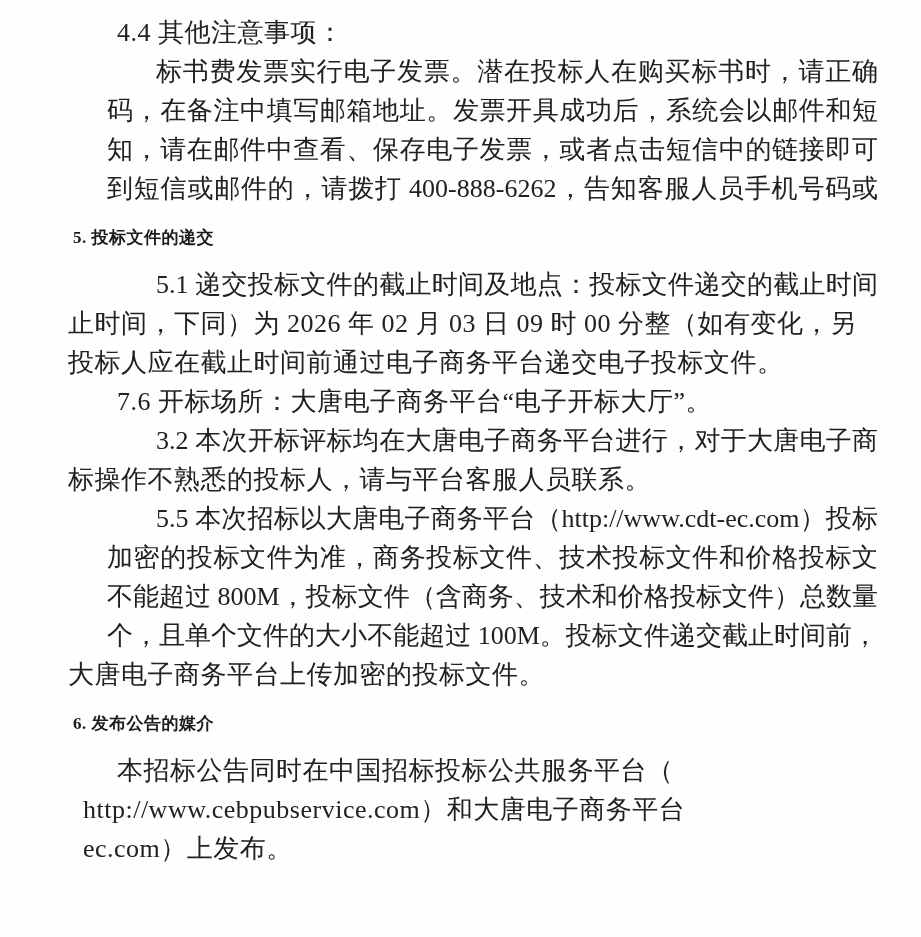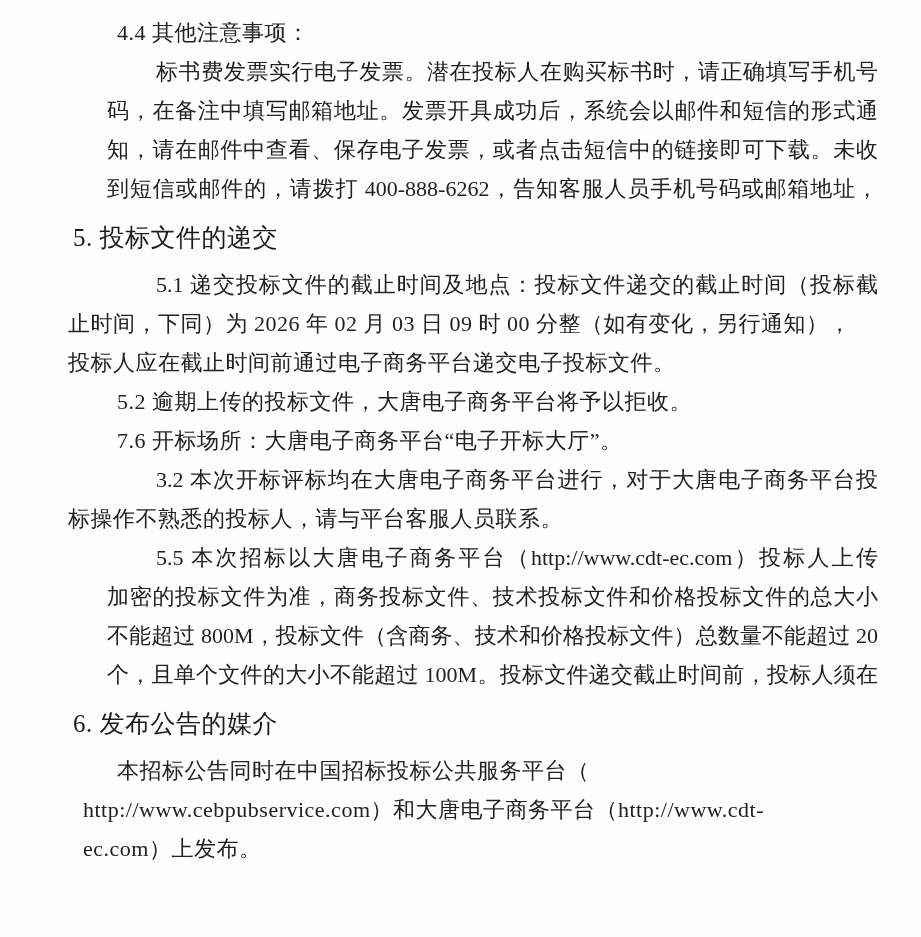--- a/index.html
+++ b/index.html
@@ -15,42 +15,42 @@
   }
   .doc-page {
     width: 921px;
     height: 937px;
     background: #fefefe;
     box-sizing: border-box;
     padding: 13px 43px 0 68px;
     color: #212121;
   }
   .text-line {
-    font-size: 22px;
+    font-size: 26px;
     line-height: 39px;
     height: 39px;
     letter-spacing: 0.5px;
     white-space: normal;
     overflow: hidden;
   }
   .text-line.justify {
     text-align: justify;
     text-align-last: justify;
     letter-spacing: 0px;
     margin-left: 39px;
   }
   .text-line.indent {
     text-indent: 49px;
   }
   .text-line.offset {
     padding-left: 15px;
   }
   .section-heading {
-    font-size: 25px;
-    font-weight: normal;
+    font-size: 17px;
+    font-weight: bold;
     line-height: 39px;
     height: 39px;
     margin: 10px 0 8px 0;
     padding-left: 5px;
     letter-spacing: 0.5px;
     color: #1b1b1b;
   }
 </style>
 </head>
 <body>
@@ -59,26 +59,26 @@
   <div>
       <div class="text-line indent">4.4 其他注意事项：</div>
       <div class="text-line indent justify">标书费发票实行电子发票。潜在投标人在购买标书时，请正确填写手机号</div>
       <div class="text-line justify">码，在备注中填写邮箱地址。发票开具成功后，系统会以邮件和短信的形式通</div>
       <div class="text-line justify">知，请在邮件中查看、保存电子发票，或者点击短信中的链接即可下载。未收</div>
       <div class="text-line justify">到短信或邮件的，请拨打 400-888-6262，告知客服人员手机号码或邮箱地址，</div>
       <div class="section-heading">5. 投标文件的递交</div>
       <div class="text-line indent justify">5.1 递交投标文件的截止时间及地点：投标文件递交的截止时间（投标截</div>
       <div class="text-line">止时间，下同）为 2026 年 02 月 03 日 09 时 00 分整（如有变化，另行通知），</div>
       <div class="text-line">投标人应在截止时间前通过电子商务平台递交电子投标文件。</div>
-      <div class="text-line indent">5.2 逾期上传的投标文件，大唐电子商务平台将予以拒收。</div>
       <div class="text-line indent">7.6 开标场所：大唐电子商务平台“电子开标大厅”。</div>
       <div class="text-line indent justify">3.2 本次开标评标均在大唐电子商务平台进行，对于大唐电子商务平台投</div>
       <div class="text-line">标操作不熟悉的投标人，请与平台客服人员联系。</div>
       <div class="text-line indent justify">5.5 本次招标以大唐电子商务平台（http://www.cdt-ec.com）投标人上传</div>
       <div class="text-line justify">加密的投标文件为准，商务投标文件、技术投标文件和价格投标文件的总大小</div>
       <div class="text-line justify">不能超过 800M，投标文件（含商务、技术和价格投标文件）总数量不能超过 20</div>
       <div class="text-line justify">个，且单个文件的大小不能超过 100M。投标文件递交截止时间前，投标人须在</div>
+      <div class="text-line">大唐电子商务平台上传加密的投标文件。</div>
       <div class="section-heading">6. 发布公告的媒介</div>
       <div class="text-line indent">本招标公告同时在中国招标投标公共服务平台（</div>
       <div class="text-line offset">http://www.cebpubservice.com）和大唐电子商务平台（http://www.cdt-</div>
       <div class="text-line offset">ec.com）上发布。</div>
     </div>
 </div>
 
 </body></html>

